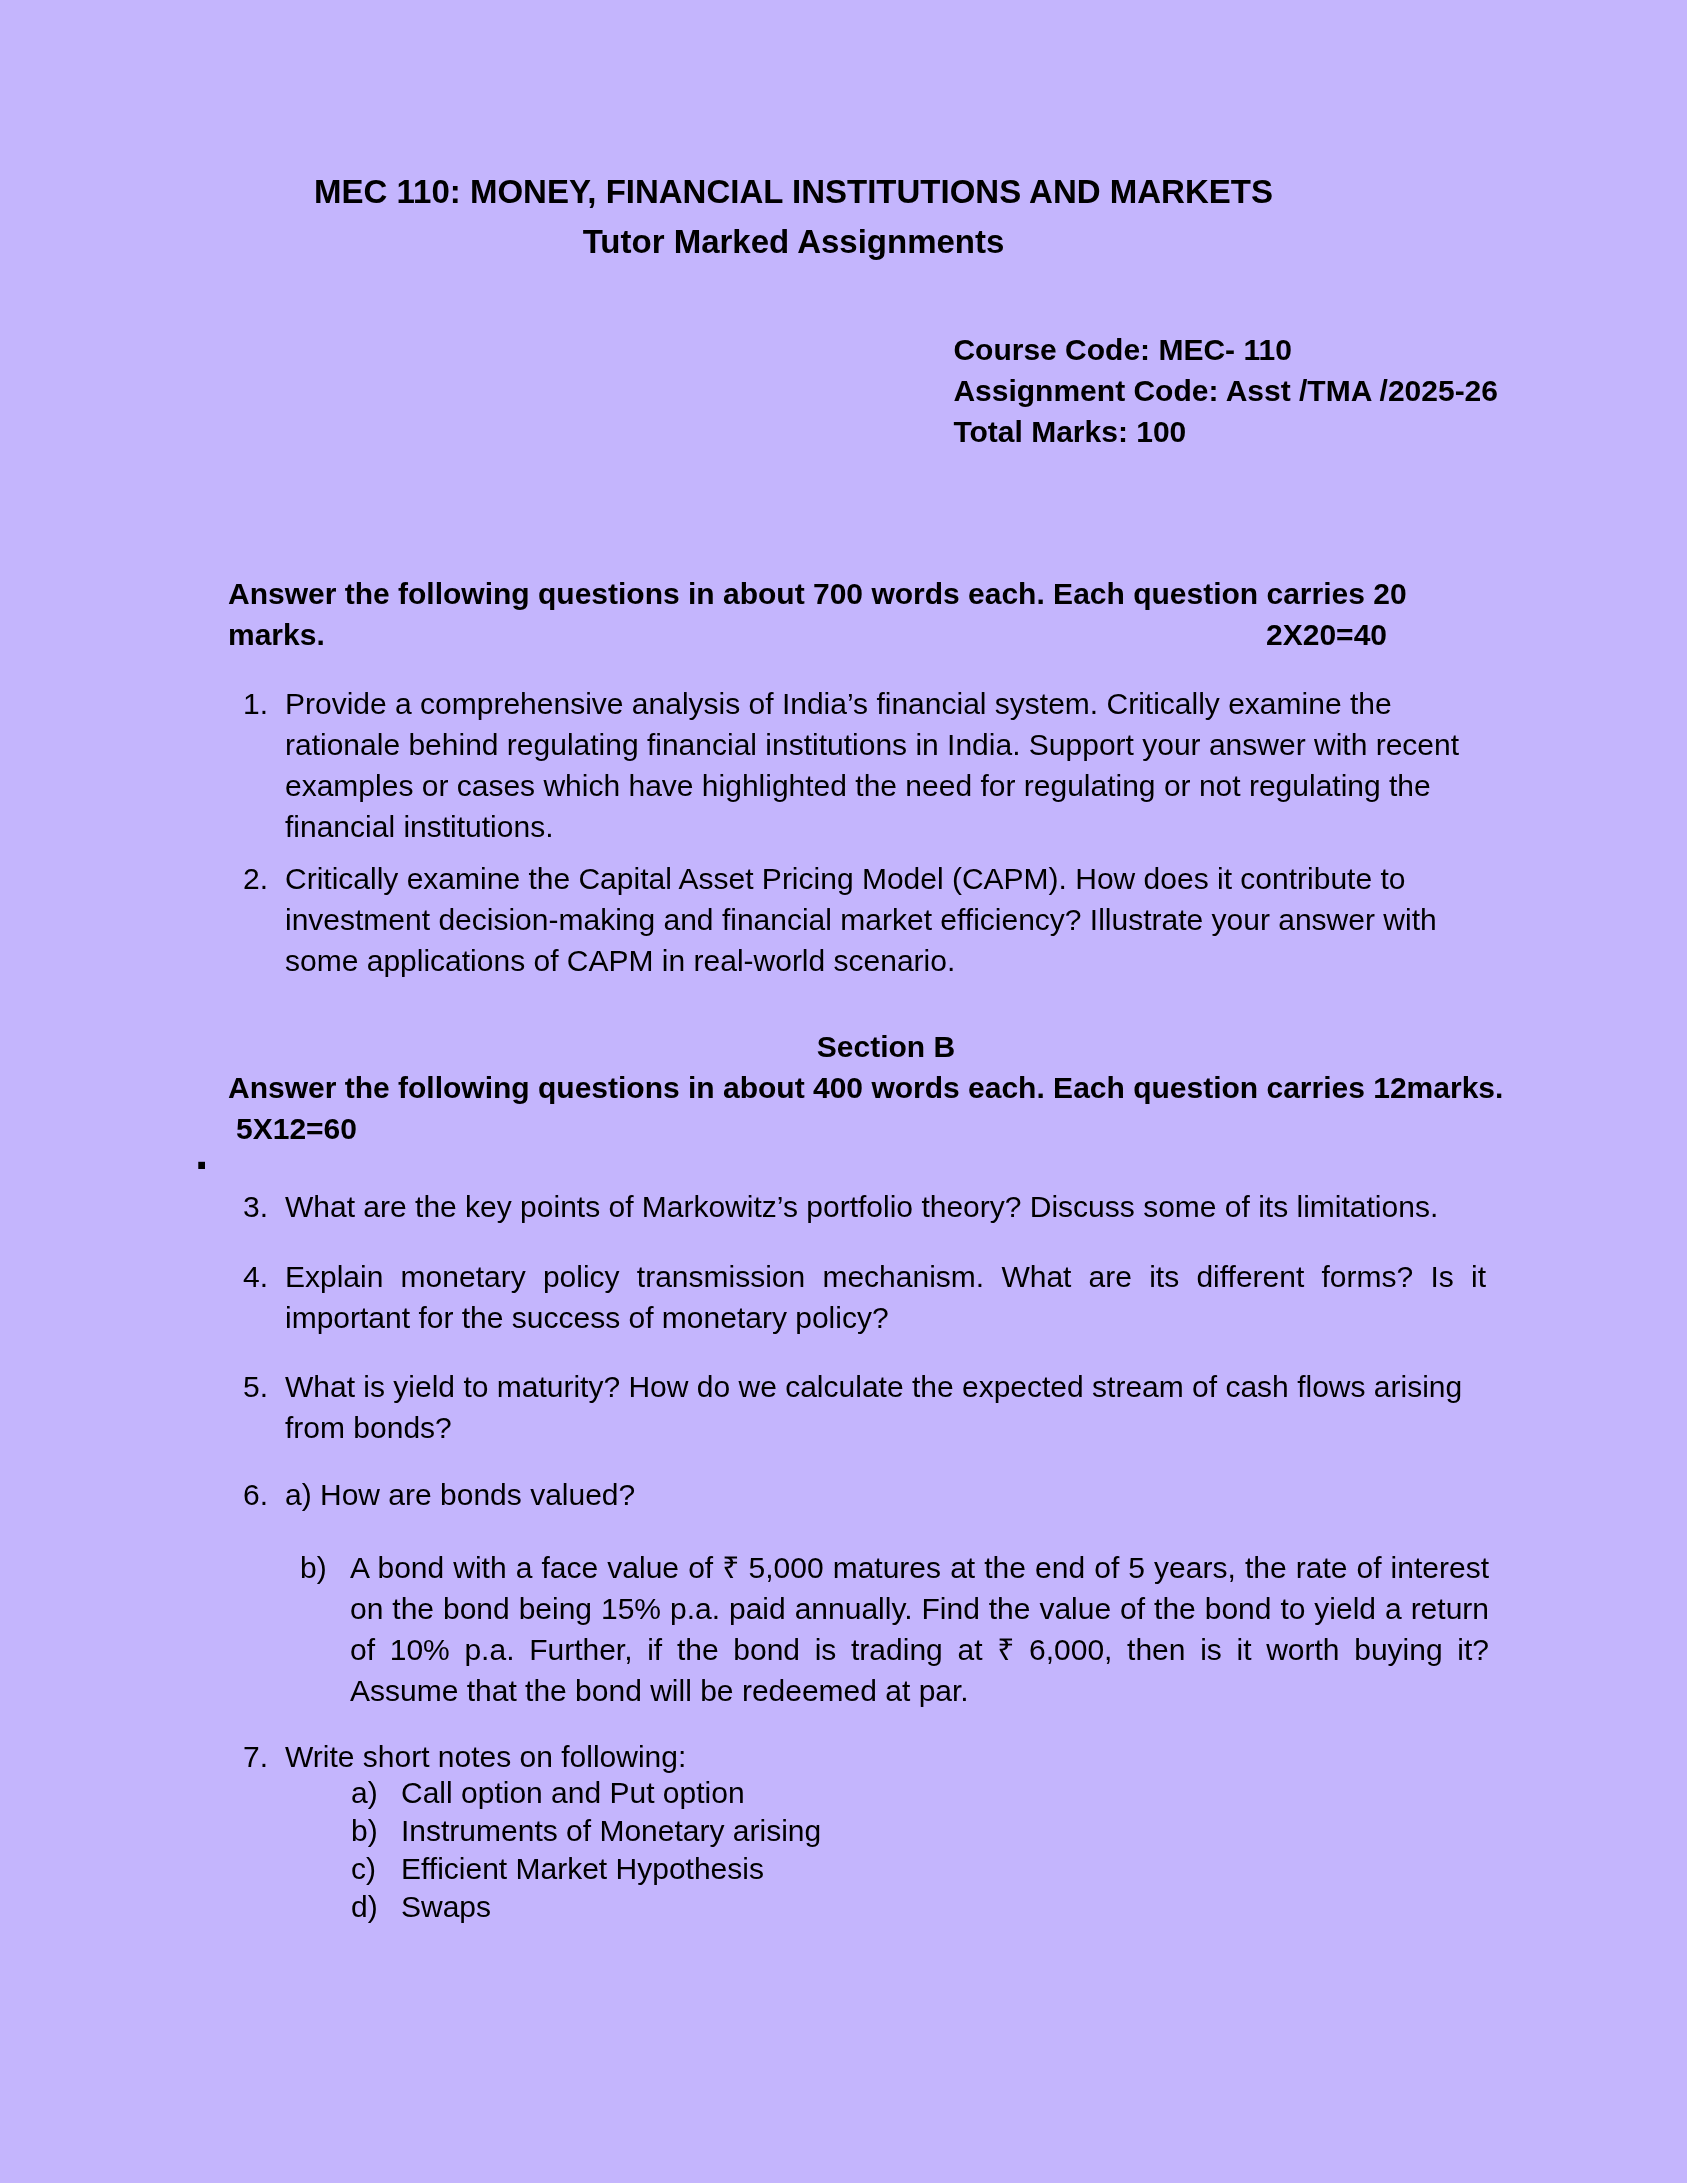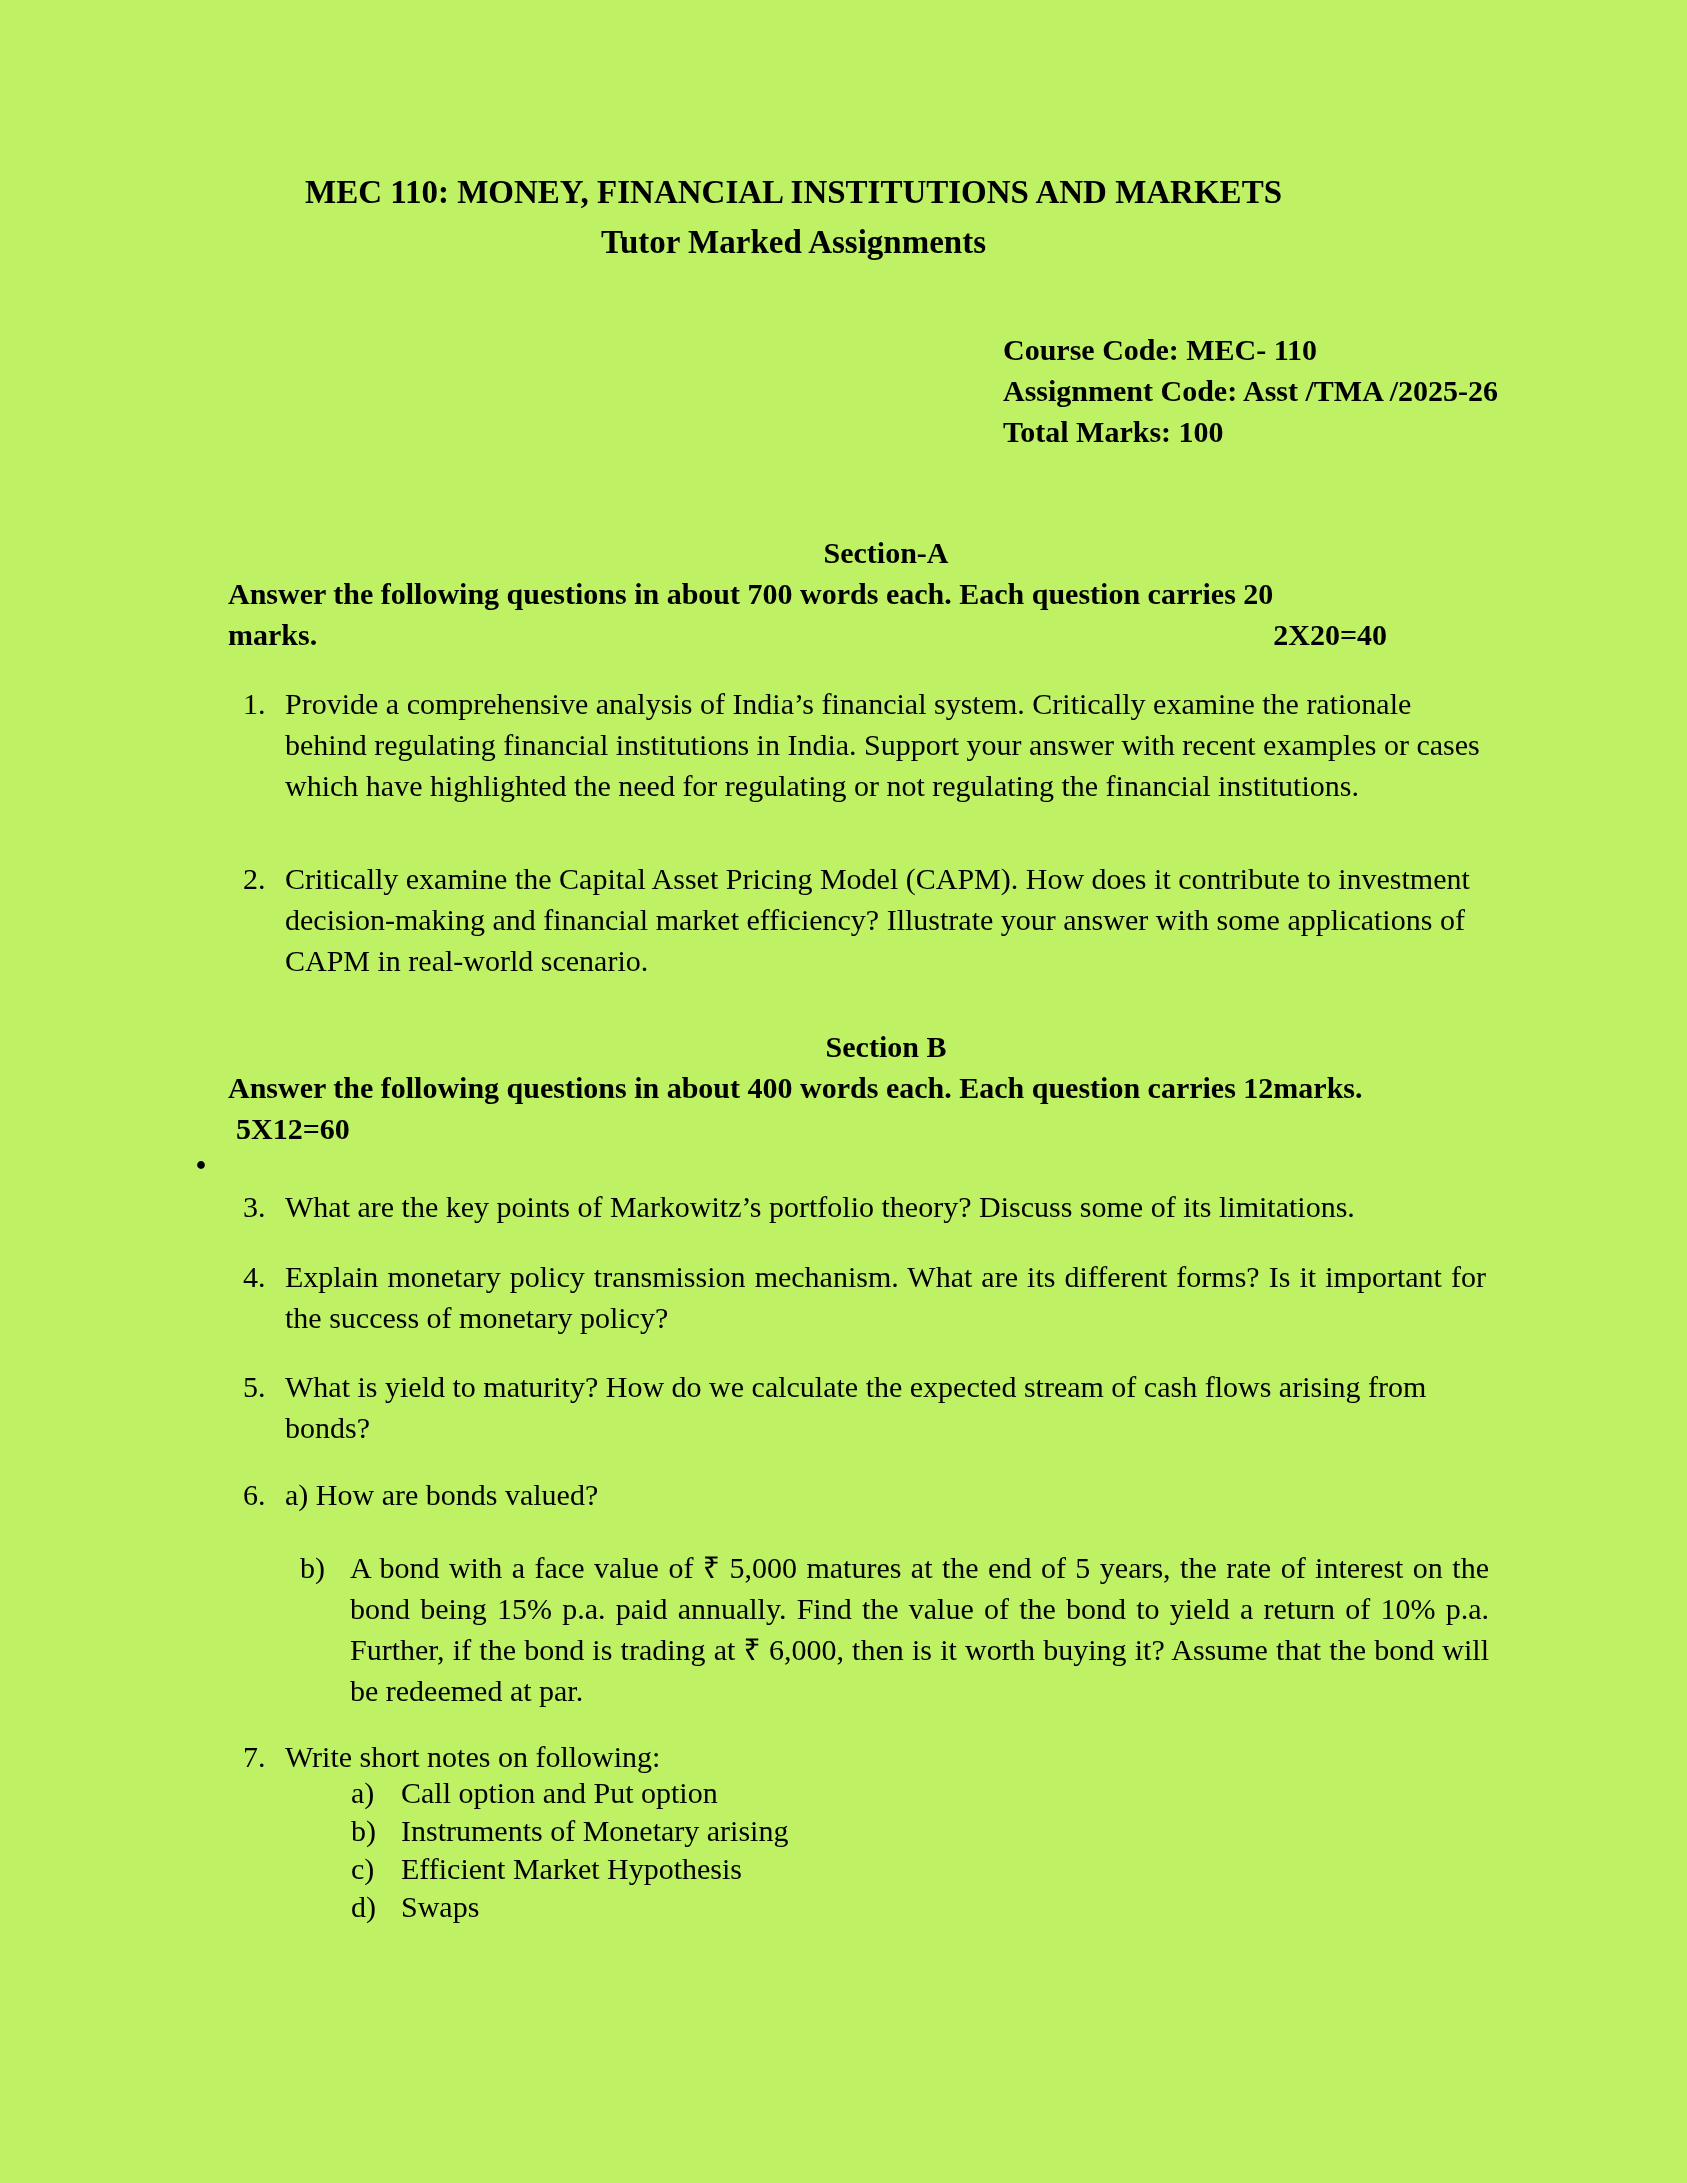--- a/index.html
+++ b/index.html
@@ -1,20 +1,20 @@
 <!DOCTYPE html>
 <html style="font-size:10.6px"><head>
 <meta charset="utf-8">
 <style>
   html,body{margin:0;padding:0;background:#888;}
   .page{
     position:relative;
     width:1687px;height:2183px;
-    background:#bef264;
-    font-family:Liberation Serif, serif;
+    background:#c4b5fd;
+    font-family:Liberation Sans, sans-serif;
     color:#000;
     overflow:hidden;
   }
   .abs{position:absolute;}
   .titles{
     left:198px;top:167px;width:1191px;
     text-align:center;font-weight:bold;font-size:33px;line-height:50px;
   }
   .meta{
     right:189px;top:329px;
@@ -64,21 +64,20 @@
     <div>MEC 110: MONEY, FINANCIAL INSTITUTIONS AND MARKETS</div>
     <div>Tutor Marked Assignments</div>
   </div>
 
   <div class="abs meta">
     <div>Course Code: MEC- 110</div>
     <div>Assignment Code: Asst /TMA /2025-26</div>
     <div>Total Marks: 100</div>
   </div>
 
-  <div class="abs sec-head" style="top:533px">Section-A</div>
 
   <div class="abs instr" style="top:573px">
     <div class="nowrap">Answer the following questions in about 700 words each. Each question carries 20</div>
     <div class="marks-line">
       <span>marks.</span>
       <span>2X20=40</span>
     </div>
   </div>
 
   <div class="abs q" style="top:683px">

